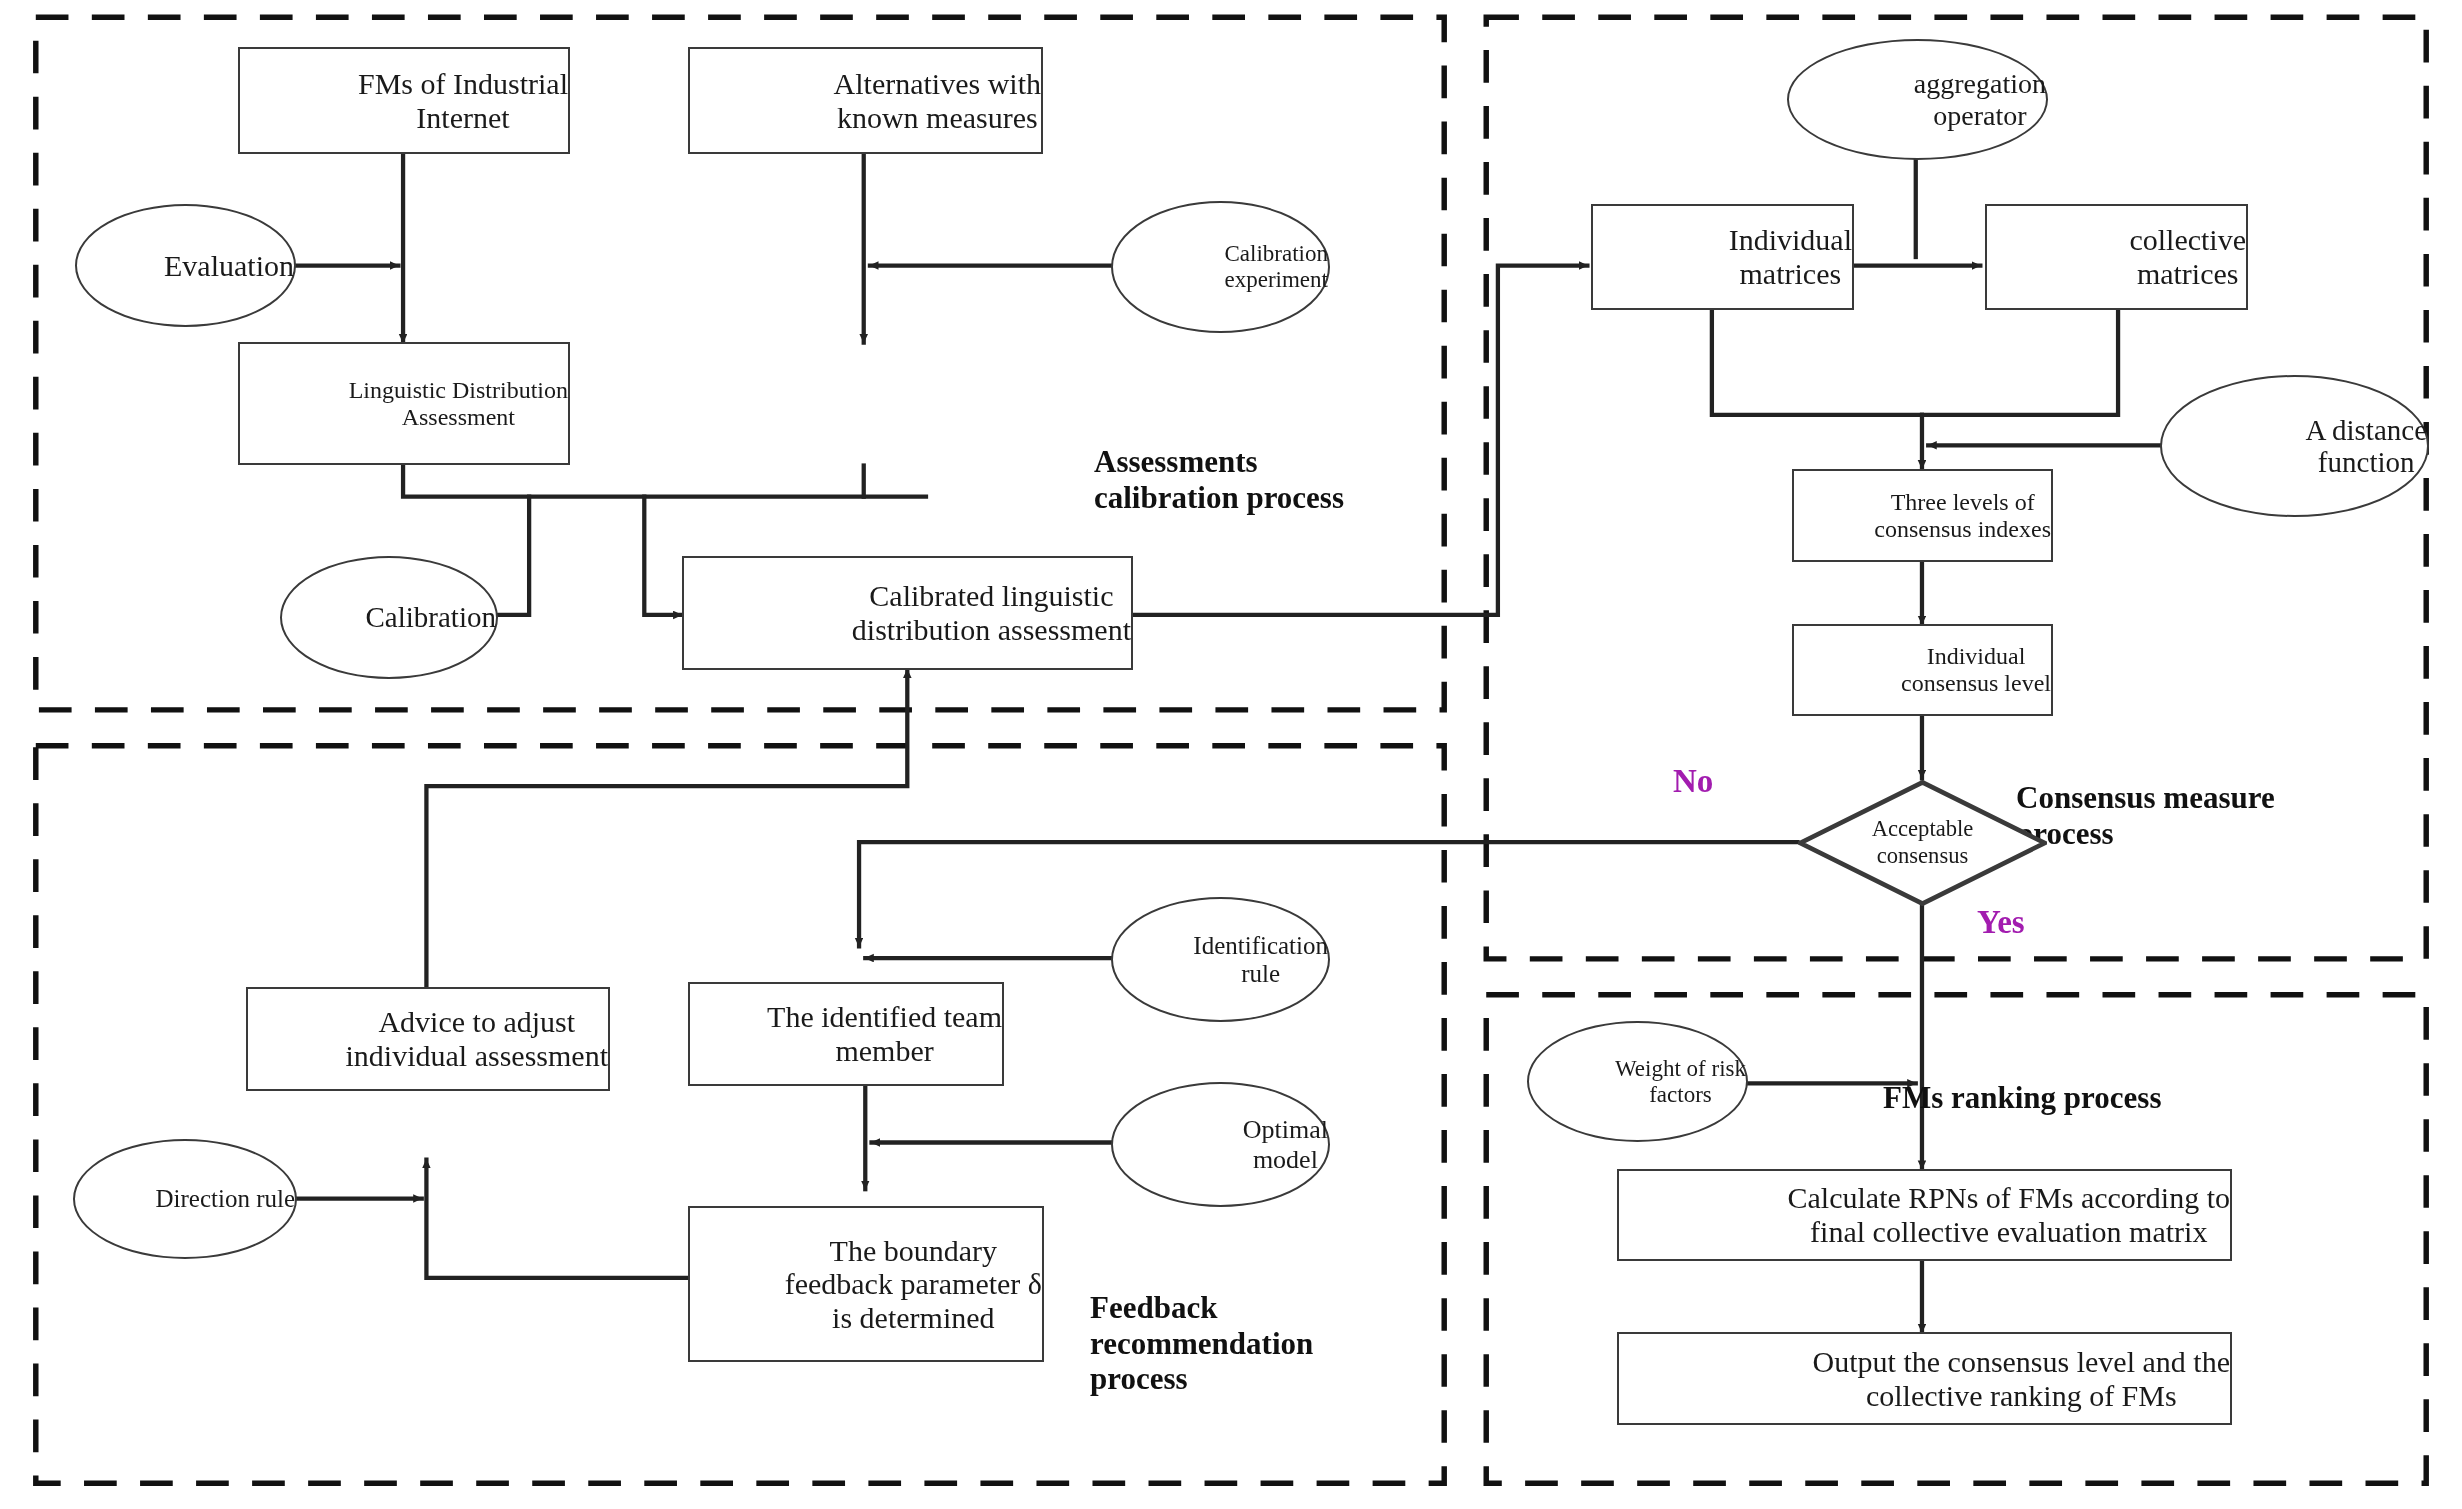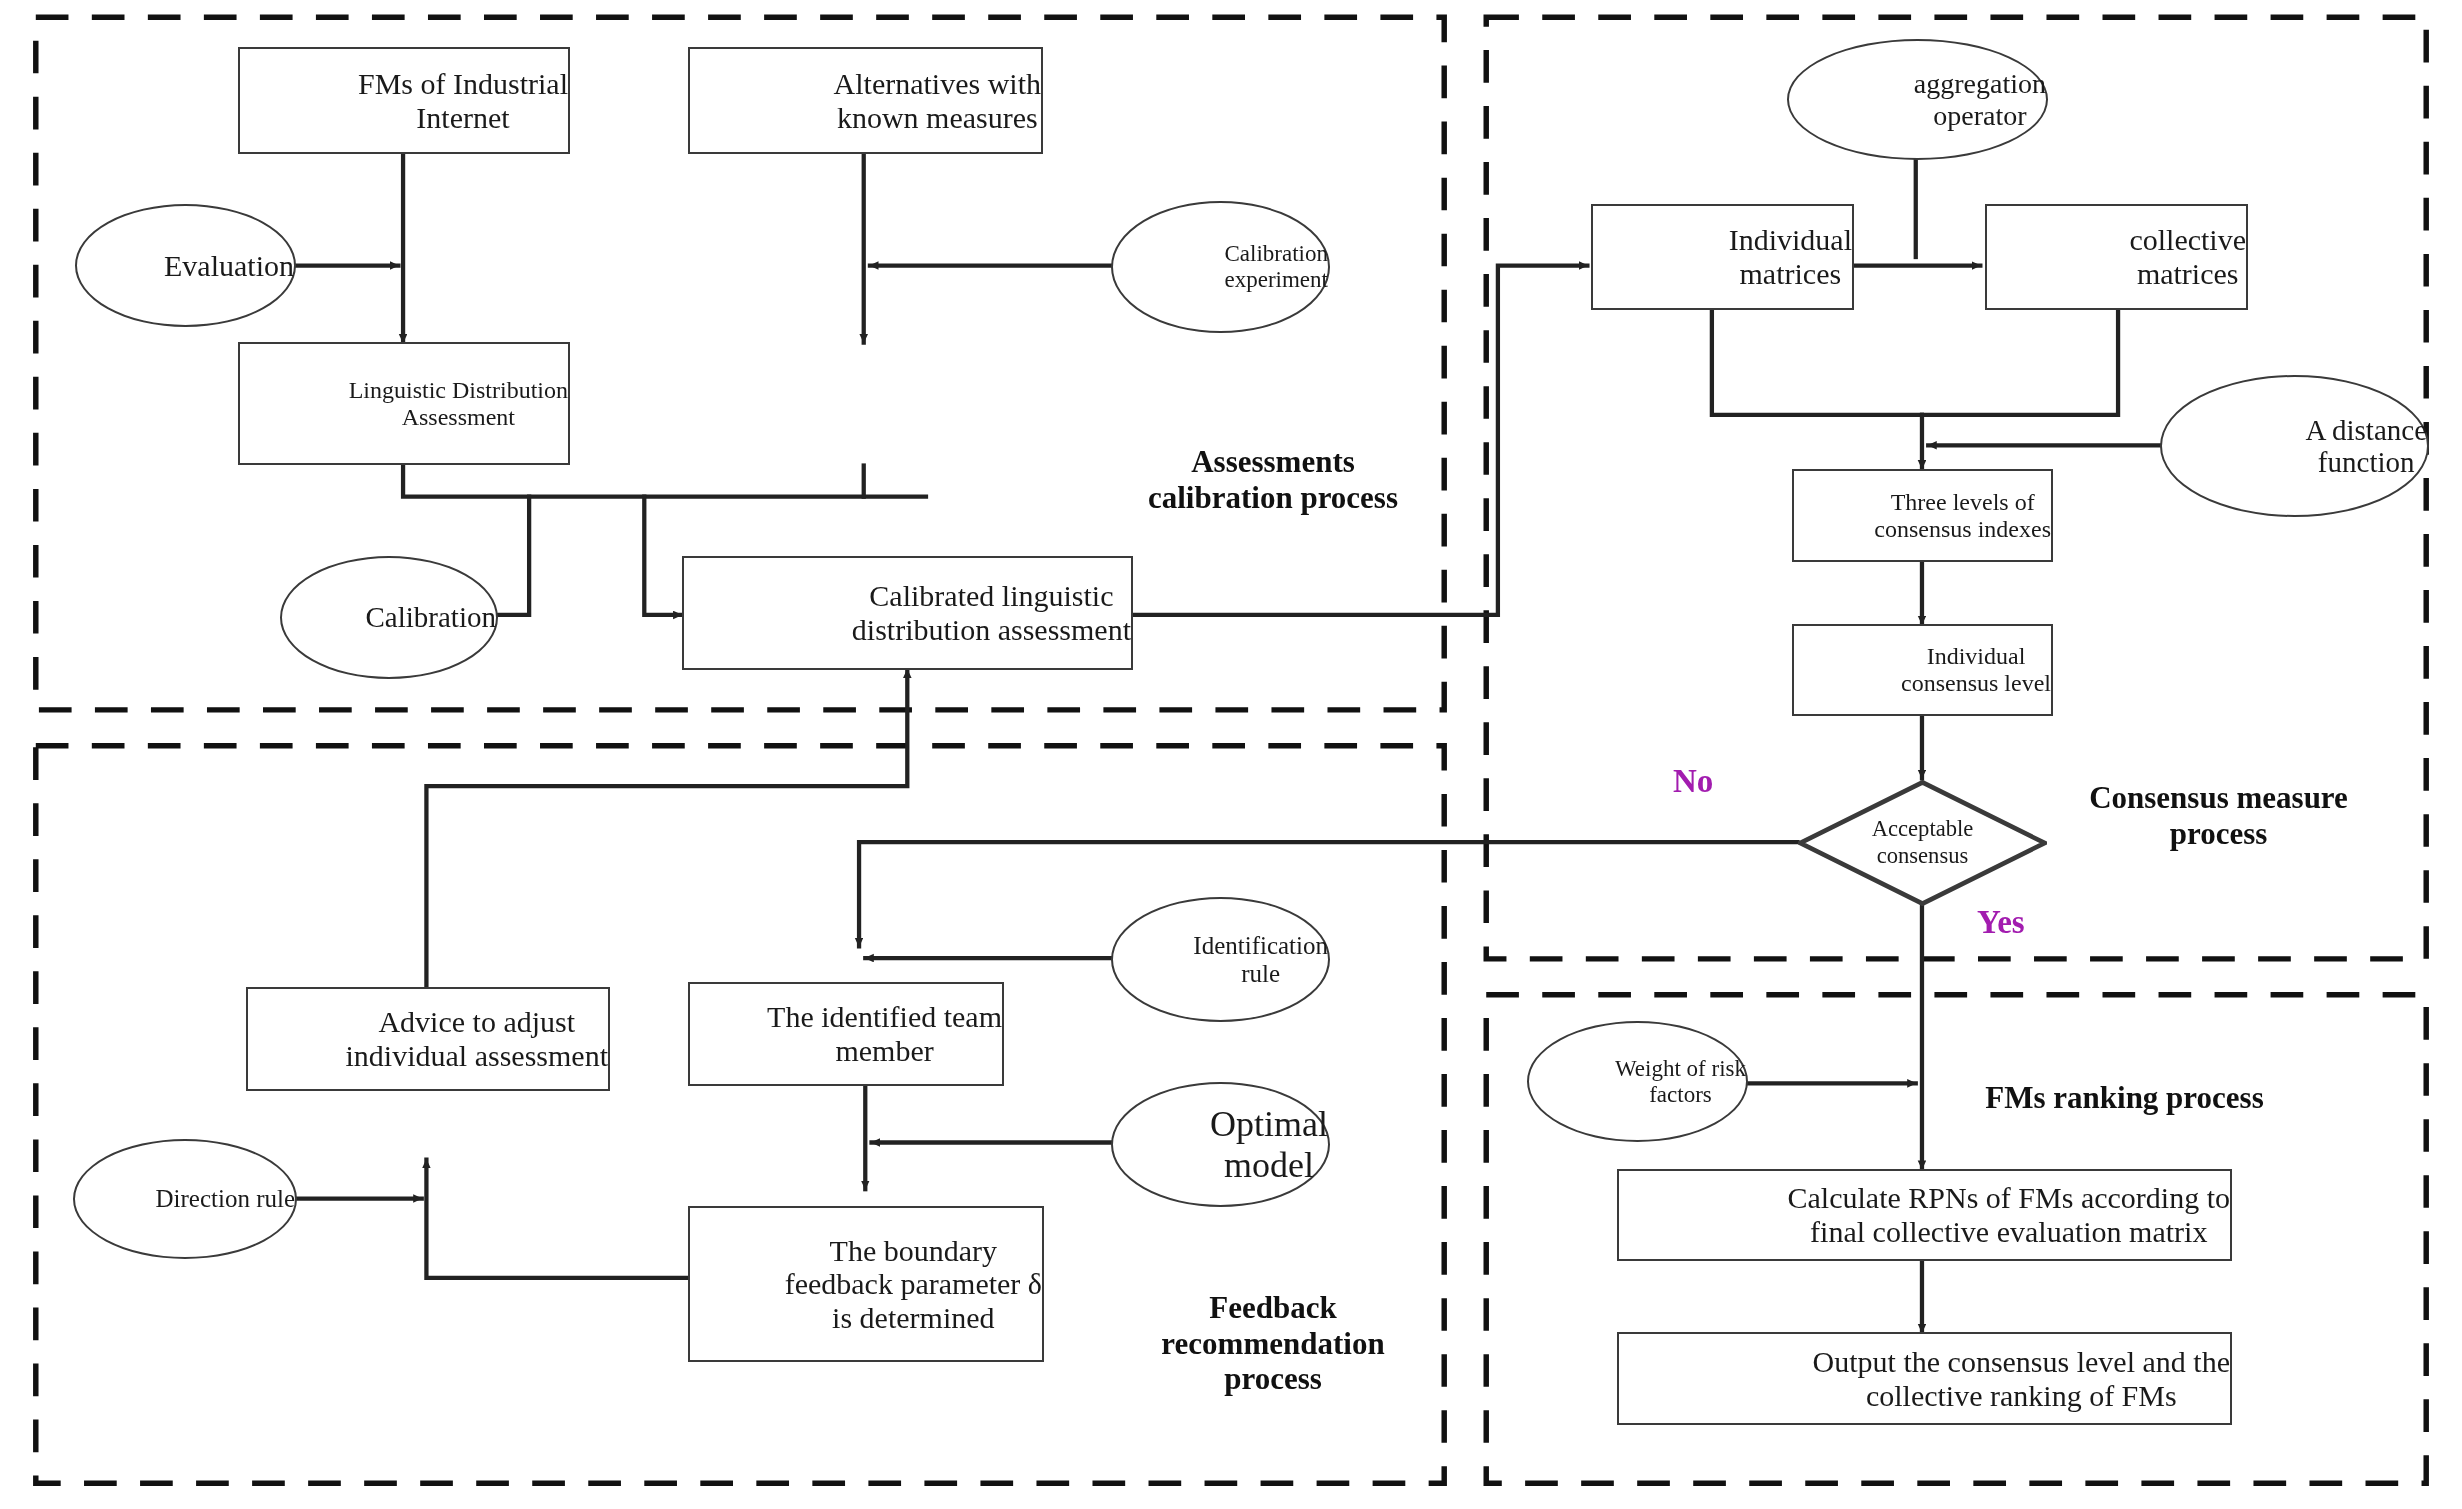--- a/index.html
+++ b/index.html
@@ -2,21 +2,21 @@
 <html style="font-size:12.5px"><head>
 <meta charset="utf-8">
 <style>
   html,body{margin:0;padding:0;background:#fff;}
   body{font-family:"Liberation Serif", serif;}
   #canvas{position:relative;width:2462px;height:1510px;background:#ffffff;overflow:hidden;}
   svg.layer{position:absolute;left:0;top:0;width:2462px;height:1510px;}
   .node{position:absolute;box-sizing:border-box;display:flex;align-items:center;justify-content:flex-end;text-align:center;background:#fff;color:#1a1a1a;line-height:1.12;}
   .box{border:2.3px solid #3a3a3a;}
   .ell{border:2.3px solid #3a3a3a;border-radius:50%;}
-  .plabel{position:absolute;font-weight:bold;text-align:center;color:#111;line-height:1.15;}
+  .plabel{position:absolute;font-weight:bold;color:#111;line-height:1.15;}
   .edgelabel{position:absolute;font-weight:bold;color:#a21caf;}
 </style>
 </head>
 <body>
 
 <div id="canvas">
 
   <svg class="layer" viewBox="0 0 3164 1940">
     <defs>
       <marker id="ah" markerWidth="16" markerHeight="16" refX="11" refY="5.5" orient="auto" markerUnits="userSpaceOnUse">
@@ -227,21 +227,21 @@
     </div>
   </div>
 
   <div class="node ell" style="left:1111px;top:897px;width:219px;height:125px;font-size:25px;">
     <div>
       <div>Identification</div>
       <div>rule</div>
     </div>
   </div>
 
-  <div class="node ell" style="left:1111px;top:1082px;width:219px;height:125px;font-size:36px;">
+  <div class="node ell" style="left:1111px;top:1082px;width:219px;height:125px;font-size:26px;">
     <div>
       <div>Optimal</div>
       <div>model</div>
     </div>
   </div>
 
   <div class="node ell" style="left:73px;top:1139px;width:224px;height:120px;font-size:25px;">
     <div>Direction rule</div>
   </div>
 

